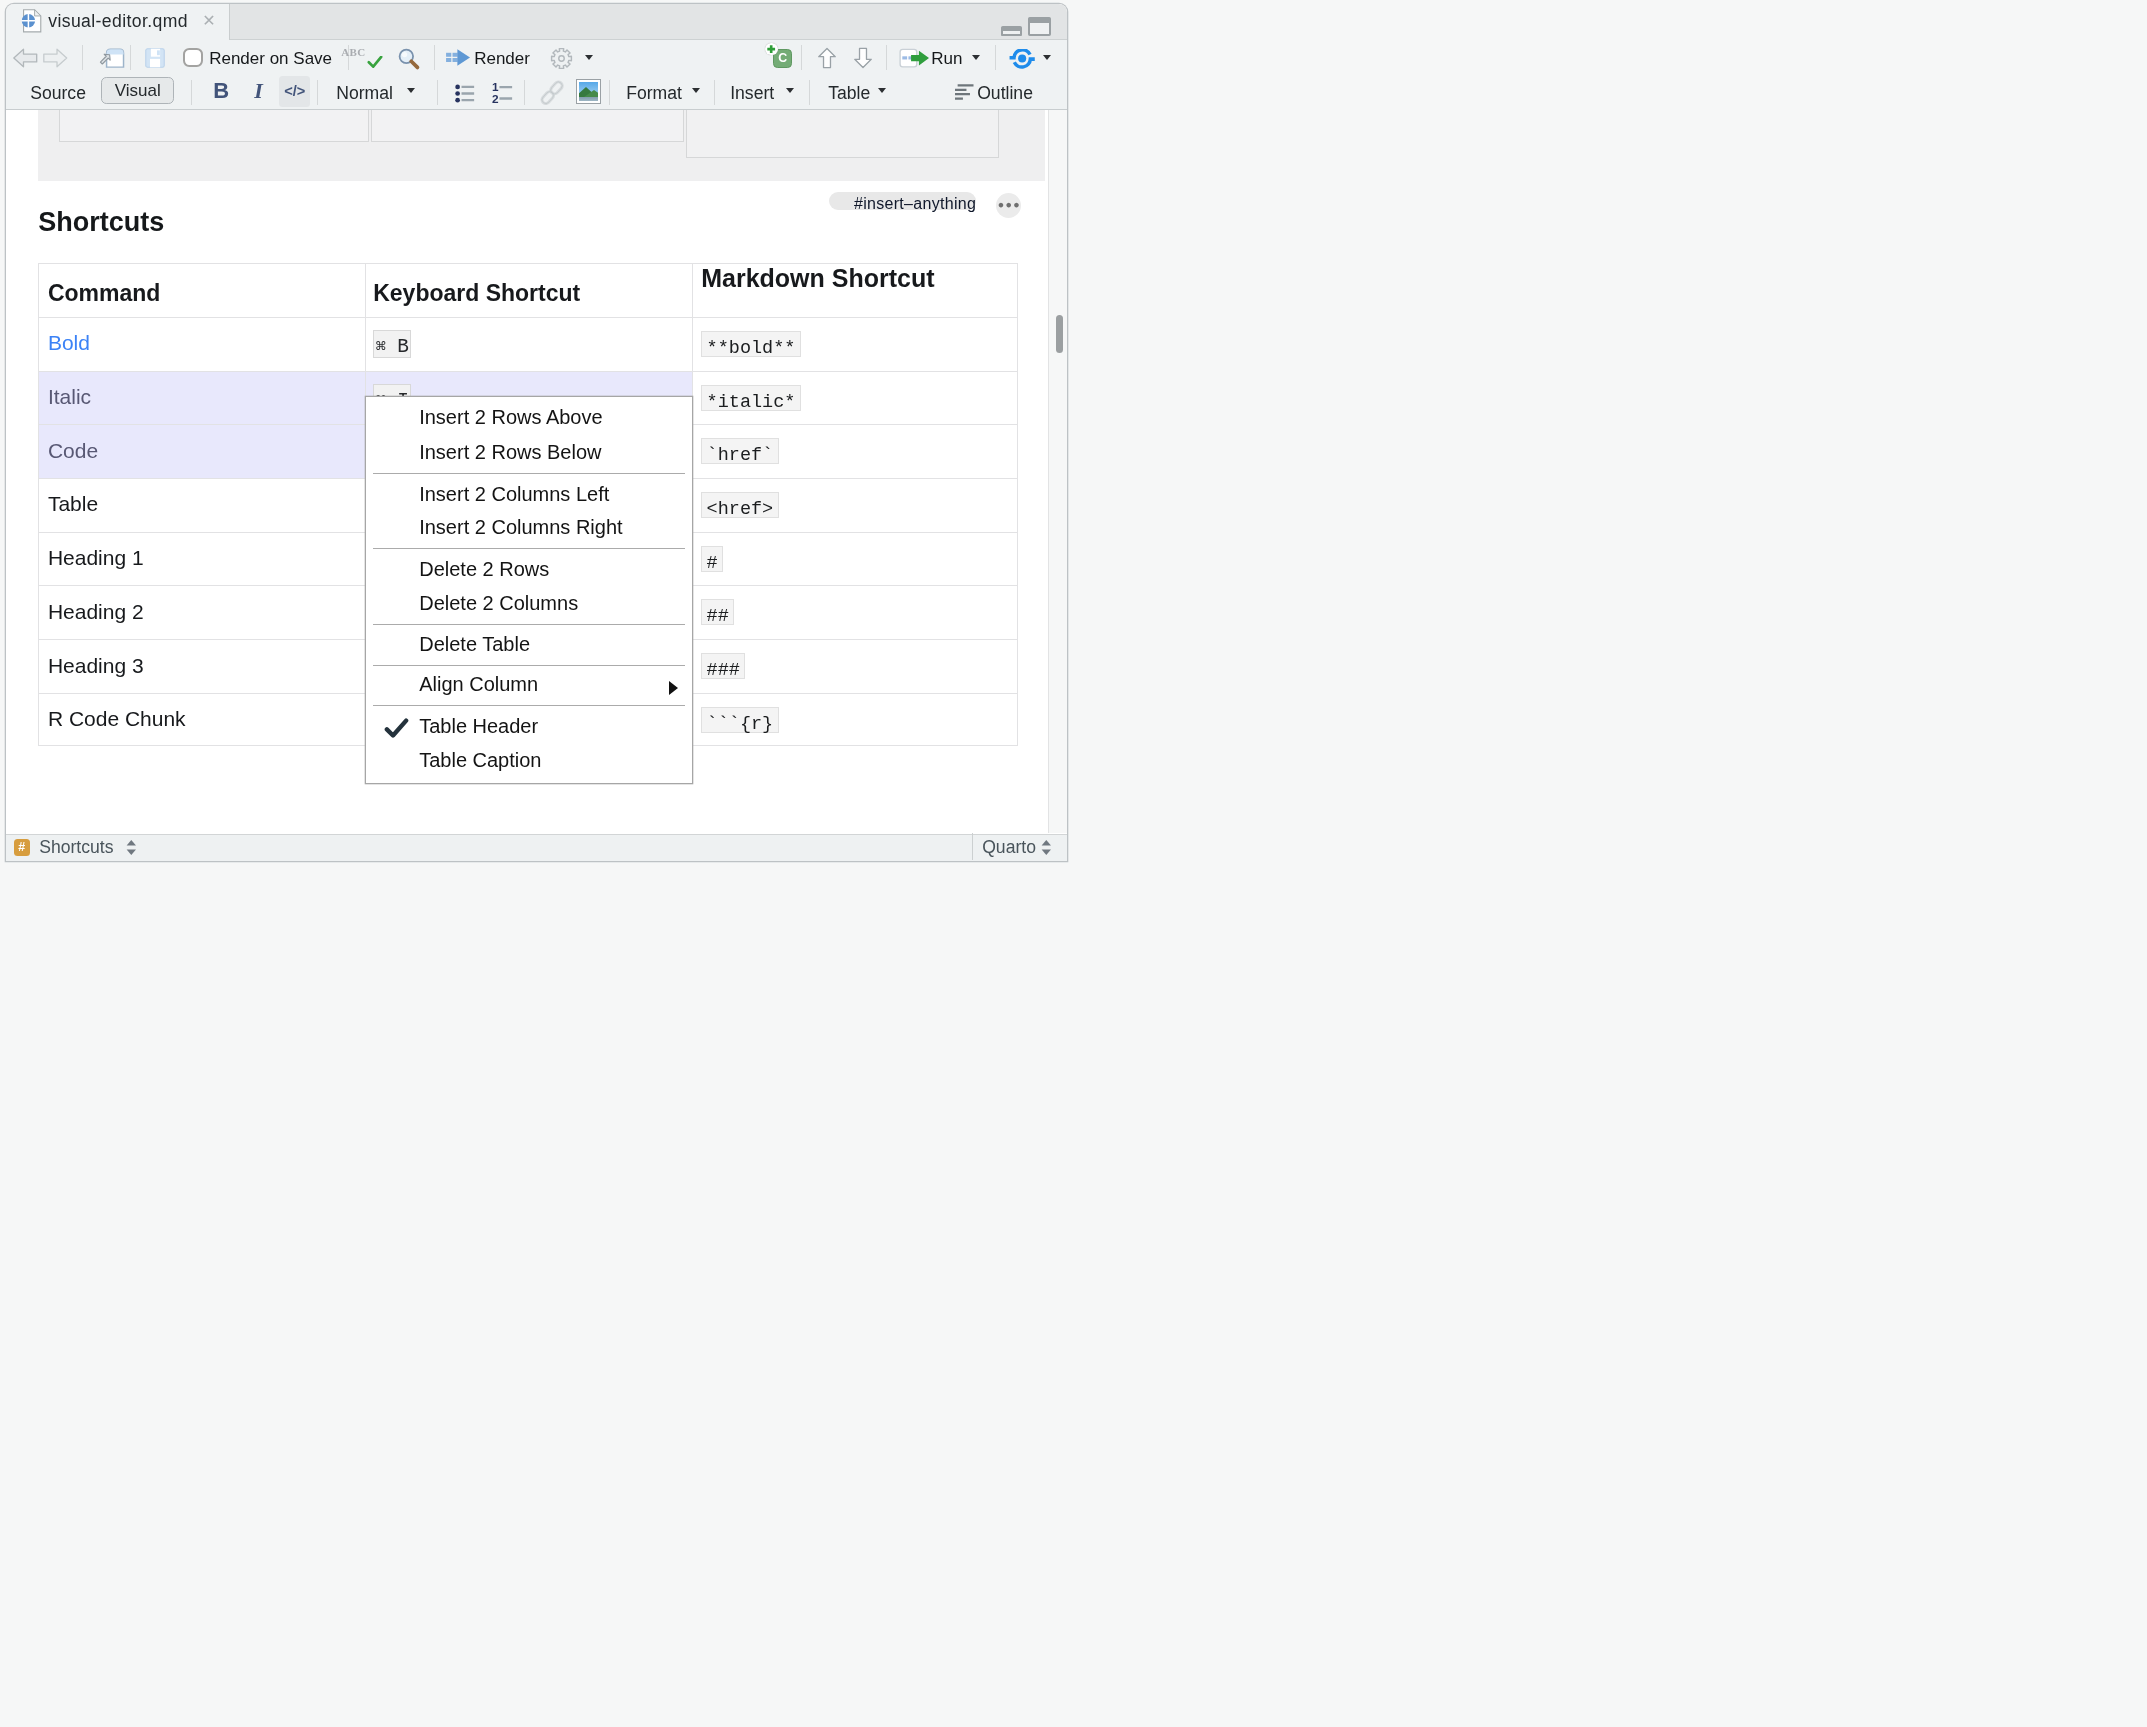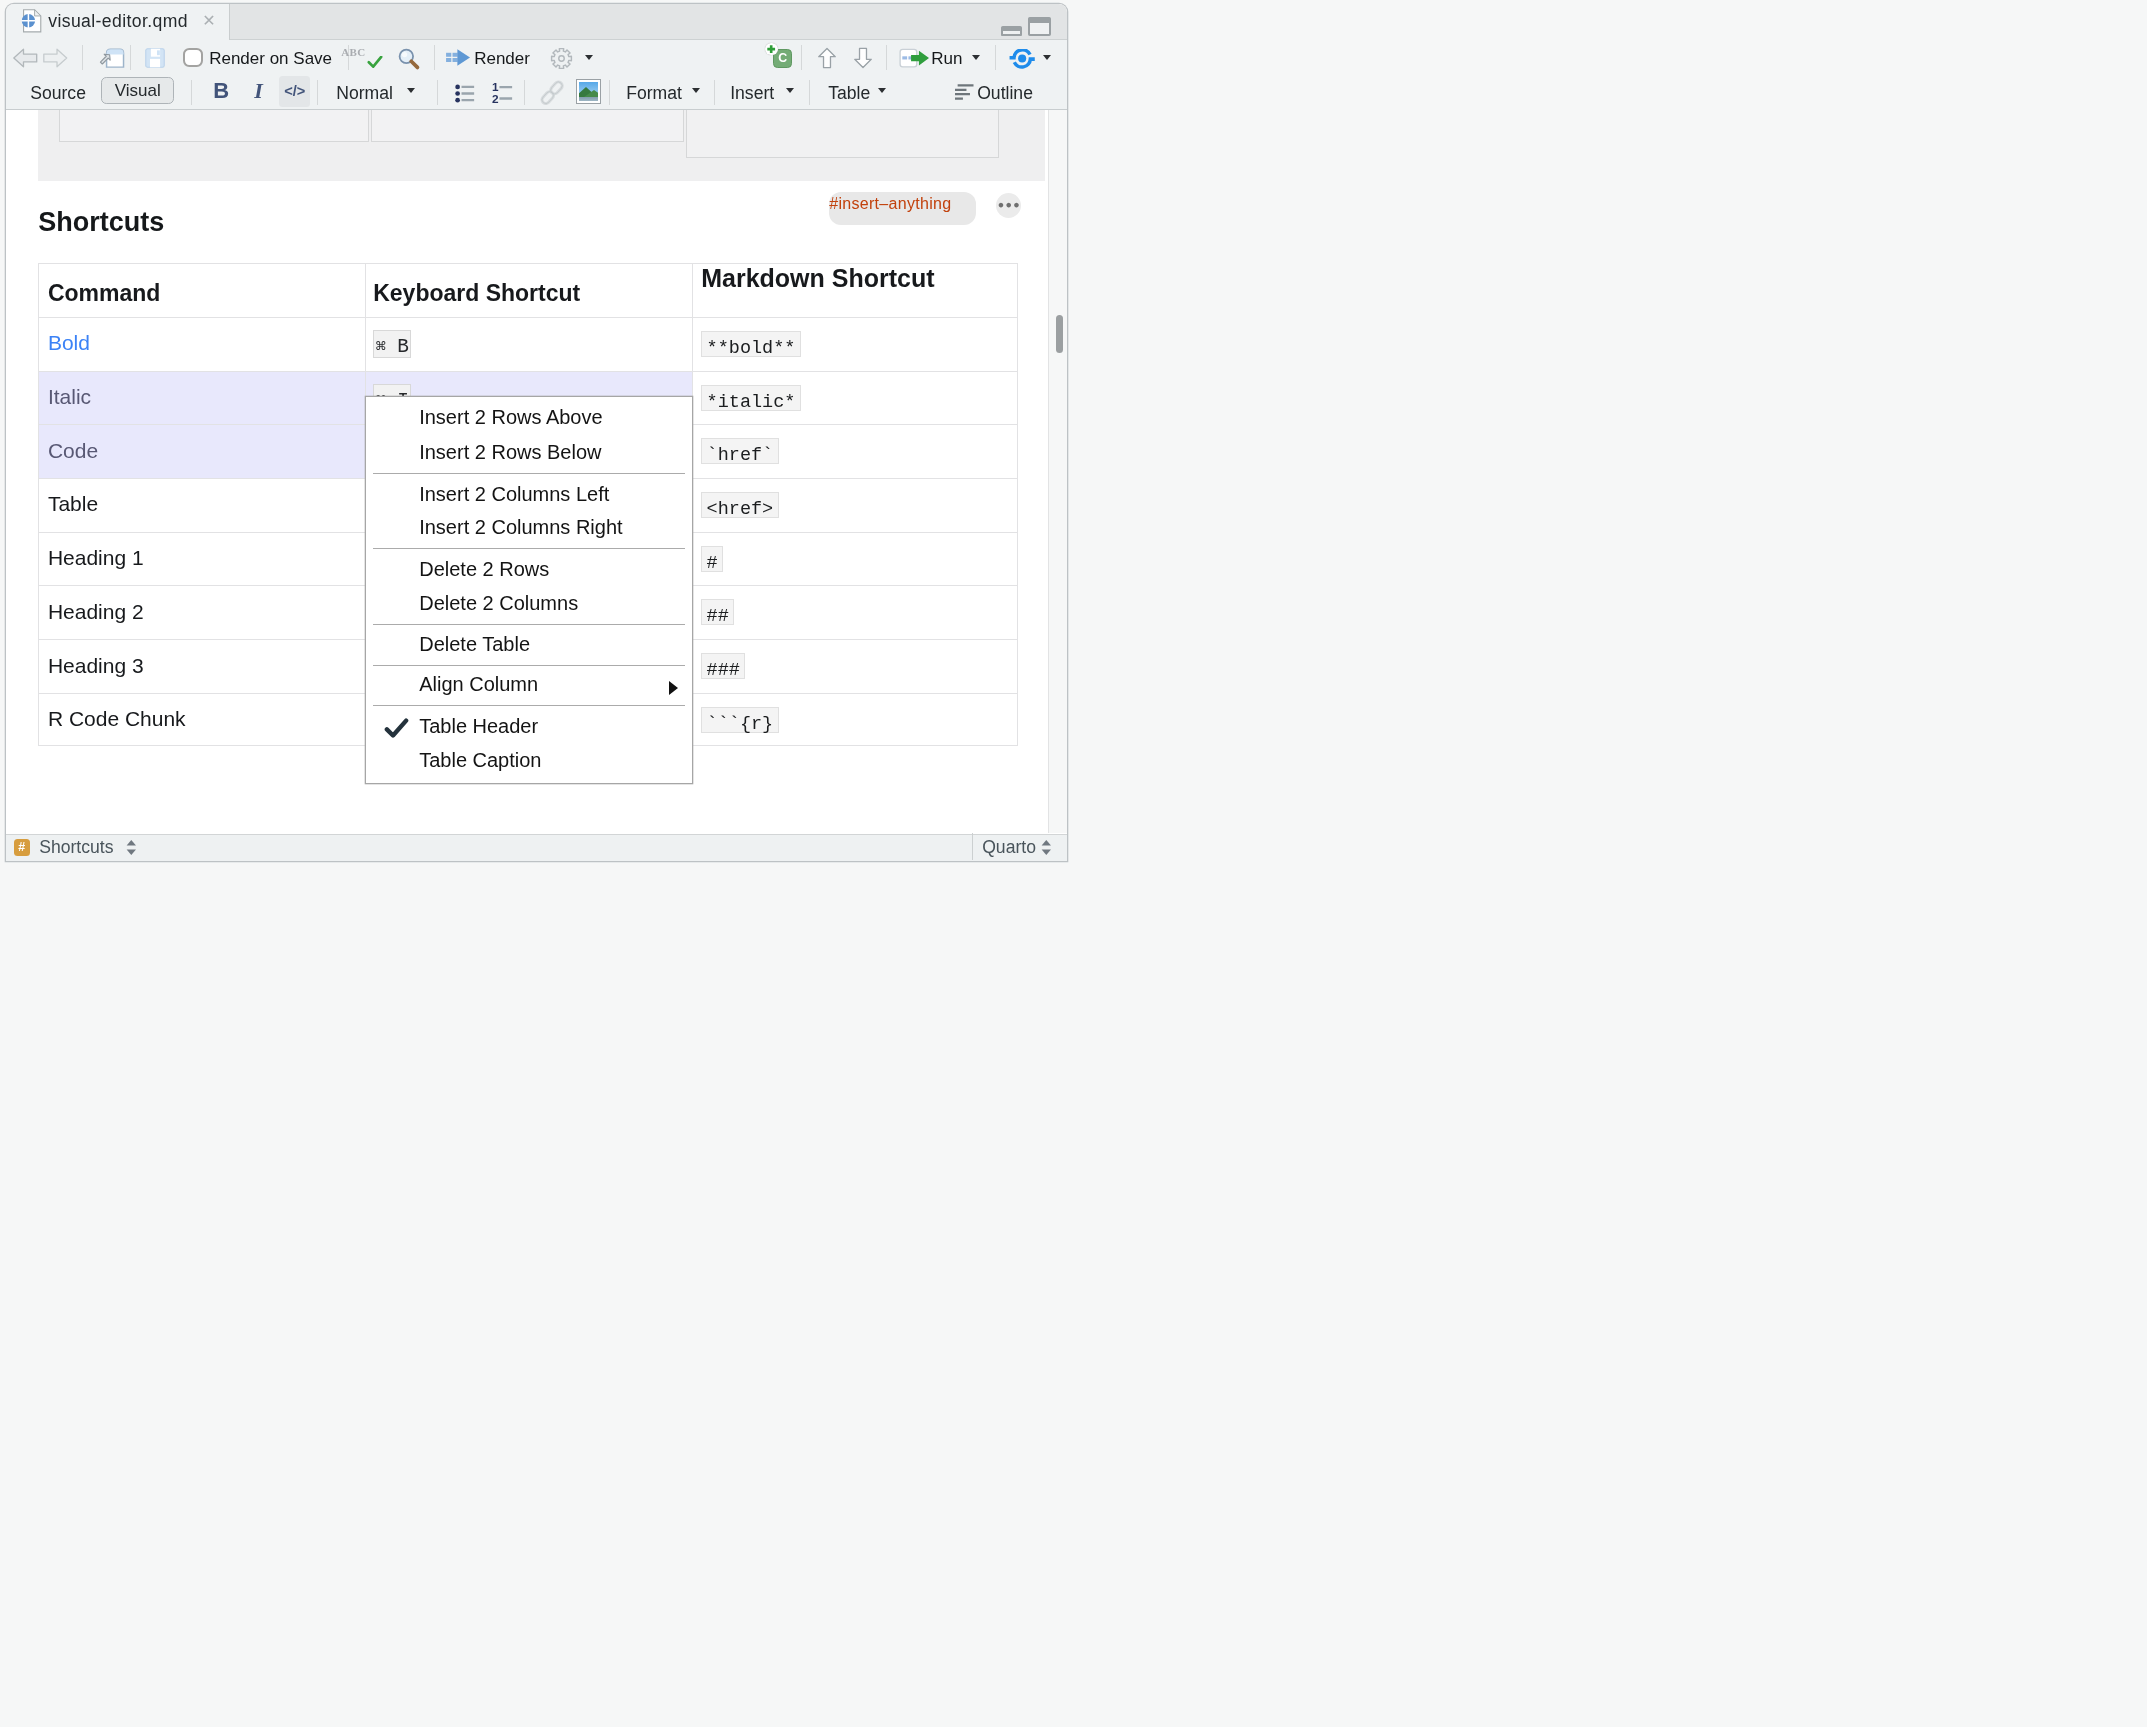--- a/index.html
+++ b/index.html
@@ -26,22 +26,22 @@
   .caret { position:absolute; width:0; height:0; border-left:4.9px solid transparent; border-right:4.9px solid transparent; border-top:5.7px solid #2c2f32;}
   
   #content { position:absolute; left:0; top:106px; width:1042px; height:723px; background:#fff; overflow:hidden;}
   #gutter { position:absolute; left:1042px; top:106px; width:19px; height:723px; background:#f6f7f7; border-left:0.9px solid #e2e3e4;}
   #thumb { position:absolute; left:1050px; top:311px; width:7px; height:38px; background:#9b9fa1; border-radius:4px;}
   
   #status { position:absolute; left:0; top:830px; width:100%; height:27px; background:#eef1f2; border-top:1.3px solid #d2d5d6;}
   
   #grayblock { position:absolute; left:32px; top:0px; width:1007px; height:71px; background:#efeff0; overflow:hidden;}
   .cellA { position:absolute; border:1.3px solid #d6d7d8; background:#f2f2f3; top:-10.6px;}
-  #pill { position:absolute; left:823px; top:82px; width:147px; height:33px; border-radius:12px; background:#e8e8e8;
-     color:#c2410c; font-size:16px; letter-spacing:0.3px; text-align:left; line-height:23px;}
+  #pill { position:absolute; left:823px; top:82px; width:147px; height:18px; border-radius:12px; background:#e8e8e8;
+     color:#0f172a; font-size:16px; letter-spacing:0.3px; text-align:right; line-height:23px;}
   #dots { position:absolute; left:990px; top:83px; width:25px; height:25px; border-radius:50%; background:#ebebeb;
      color:#6f6f6f; text-align:center; line-height:23px; font-size:10.6px; letter-spacing:1.3px; text-indent:1.3px;}
   #h2 { position:absolute; left:32px; top:97px; font-size:27px; font-weight:bold; color:#15181a;}
   
   #tbl { position:absolute; left:32px; top:153px; width:980px; height:483px; font-size:21px; color:#17191c;}
   .hl { position:absolute; left:0; width:654px; background:#e8e8fc;}
   .gl { position:absolute; background:#e2e2e4;}
   .cell { position:absolute; white-space:nowrap; }
   .kbd { position:absolute; height:28px; background:#f2f2f2; border:1.3px solid #d8d8d8;
      font-family:"Liberation Mono",monospace; font-size:19.4px; color:#27292c; text-align:center; overflow:hidden;}

